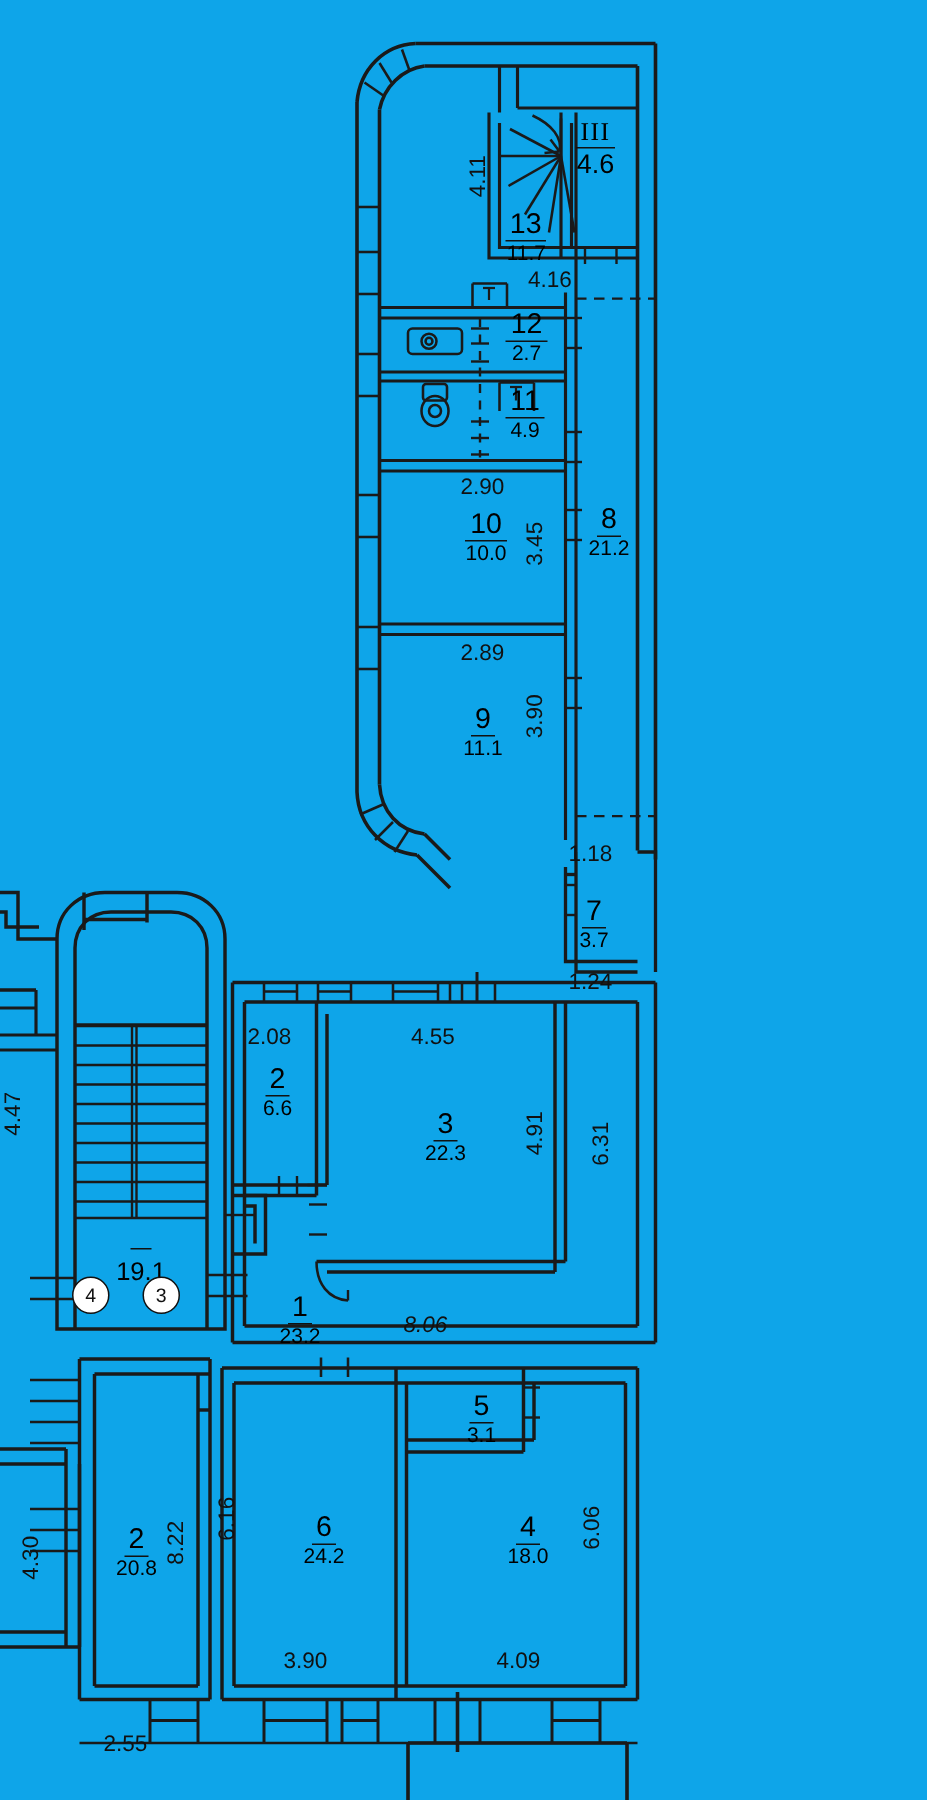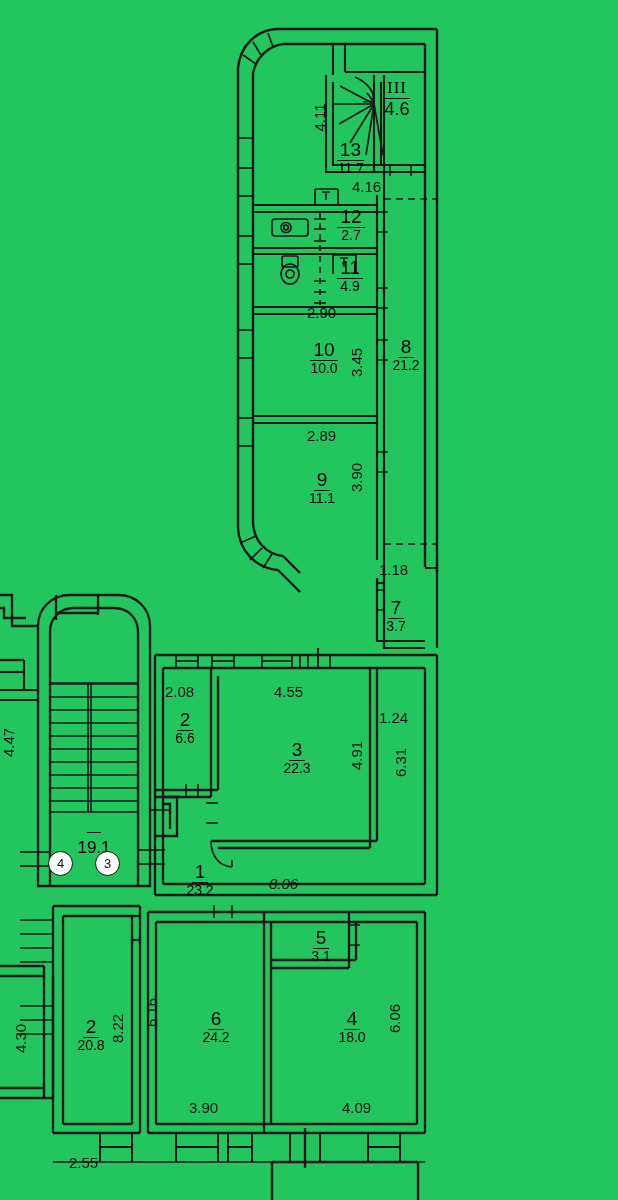--- a/index.html
+++ b/index.html
@@ -1,17 +1,17 @@
 <!DOCTYPE html>
 <html><head>
 <meta charset="utf-8">
 <style>
   html,body{margin:0;padding:0;background:#ffffff;}
   body{font-family:"Liberation Sans", sans-serif;}
-  #plan-wrap{position:relative;width:618px;height:1200px;background:#22c55e;overflow:hidden;}
+  #plan-wrap{position:relative;width:618px;height:1200px;background:#0ea5e9;overflow:hidden;}
   #plan-svg{position:absolute;left:0;top:0;width:618px;height:1200px;}
   .lbl{position:absolute;color:#111;line-height:1;white-space:nowrap;}
   .dim{font-size:15px;}
   .dim-v{transform-origin:50% 50%;}
   .roombox{position:absolute;text-align:center;}
   .roombox .rn{font-size:19px;line-height:1.05;display:inline-block;padding:0 3px;border-bottom:1.6px solid #111;}
   .roombox .ra{font-size:14px;line-height:1.12;}
   .circnum{position:absolute;width:23px;height:23px;border:1.7px solid #111;border-radius:50%;
            font-size:13px;display:flex;align-items:center;justify-content:center;color:#111;background:#fff;}
   .stairlbl{position:absolute;font-size:17px;text-align:center;}
@@ -430,33 +430,33 @@
 
 <div class="circnum" style="left:48px;top:851px;">
   <span>4</span>
 </div>
 <div class="circnum" style="left:95px;top:851px;">
   <span>3</span>
 </div>
 
 <div class="lbl dim dim-v" style="left:305px;top:110px;transform:rotate(-90deg);">4.11</div>
 <div class="lbl dim" style="left:352px;top:179px;">4.16</div>
-<div class="lbl dim" style="left:307px;top:305px;text-align:center;">2.90</div>
+<div class="lbl dim" style="left:307px;top:317px;text-align:center;">2.90</div>
 <div class="lbl dim dim-v" style="left:342px;top:355px;transform:rotate(-90deg);">3.45</div>
 <div class="lbl dim" style="left:307px;top:428px;">2.89</div>
 <div class="lbl dim dim-v" style="left:342px;top:470px;transform:rotate(-90deg);">3.90</div>
 <div class="lbl dim" style="left:379px;top:530px;margin-top:32px;">1.18</div>
 <div class="lbl dim" style="left:165px;top:684px;">2.08</div>
 <div class="lbl dim" style="left:274px;top:684px;">4.55</div>
-<div class="lbl dim" style="left:379px;top:710px;">1.24</div>
+<div class="lbl dim" style="left:379px;top:647px;">1.24</div>
 <div class="lbl dim dim-v" style="left:342px;top:748px;transform:rotate(-90deg);">4.91</div>
 <div class="lbl dim dim-v" style="left:386px;top:755px;transform:rotate(-90deg);">6.31</div>
 <div class="lbl dim" style="left:269px;top:876px;font-style:italic;">8.06</div>
 <div class="lbl dim dim-v" style="left:-6px;top:735px;transform:rotate(-90deg);">4.47</div>
 <div class="lbl dim dim-v" style="left:6px;top:1031px;transform:rotate(-90deg);">4.30</div>
 <div class="lbl dim dim-v" style="left:103px;top:1021px;transform:rotate(-90deg);">8.22</div>
 <div class="lbl dim dim-v" style="left:137px;top:1005px;transform:rotate(-90deg);">6.16</div>
 <div class="lbl dim dim-v" style="left:380px;top:1011px;transform:rotate(-90deg);">6.06</div>
 <div class="lbl dim" style="left:69px;top:1155px;">2.55</div>
 <div class="lbl dim" style="left:189px;top:1100px;">3.90</div>
-<div class="lbl dim" style="left:331px;top:1100px;margin-left:11px;">4.09</div>
+<div class="lbl dim" style="left:331px;top:1100px;">4.09</div>
 
 </div>
 
 </body></html>

